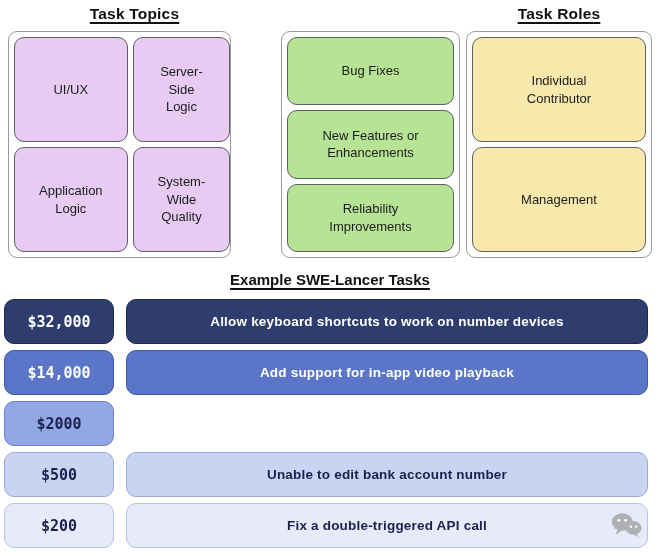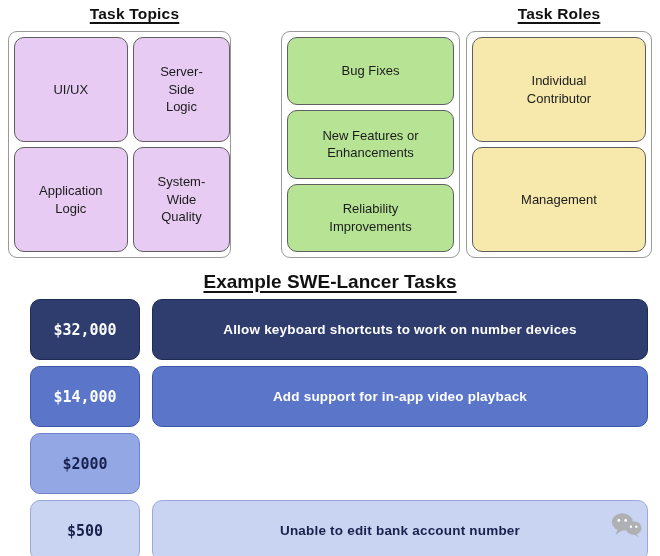--- a/index.html
+++ b/index.html
@@ -50,33 +50,33 @@
     padding:0 18px;
   }
   .panel-topics .cell{padding:0 24px;}
   .panel-roles .cell{padding:0 28px;}
   .panel-types .cell{padding:0 12px;}
 
   
   .examples-title{
     position:absolute;top:271px;left:0;width:660px;
     text-align:center;
-    font-size:19px;font-weight:700;color:#111;
+    font-size:15px;font-weight:700;color:#111;
     text-decoration:underline;
     text-decoration-thickness:2px;
     text-underline-offset:3px;
   }
   .rows{
     position:absolute;top:299px;left:0;width:660px;
     display:flex;flex-direction:column;gap:6px;
   }
   .row{
     display:flex;gap:12px;
-    padding-left:30px;padding-right:12px;
-    height:61px;
+    padding-left:4px;padding-right:12px;
+    height:45px;
   }
   .price,.task{
     box-sizing:border-box;
     background:var(--bg);
     color:var(--fg);
     border:1.5px solid var(--bd);
     border-radius:10px;
     display:flex;align-items:center;justify-content:center;
   }
   .price{

